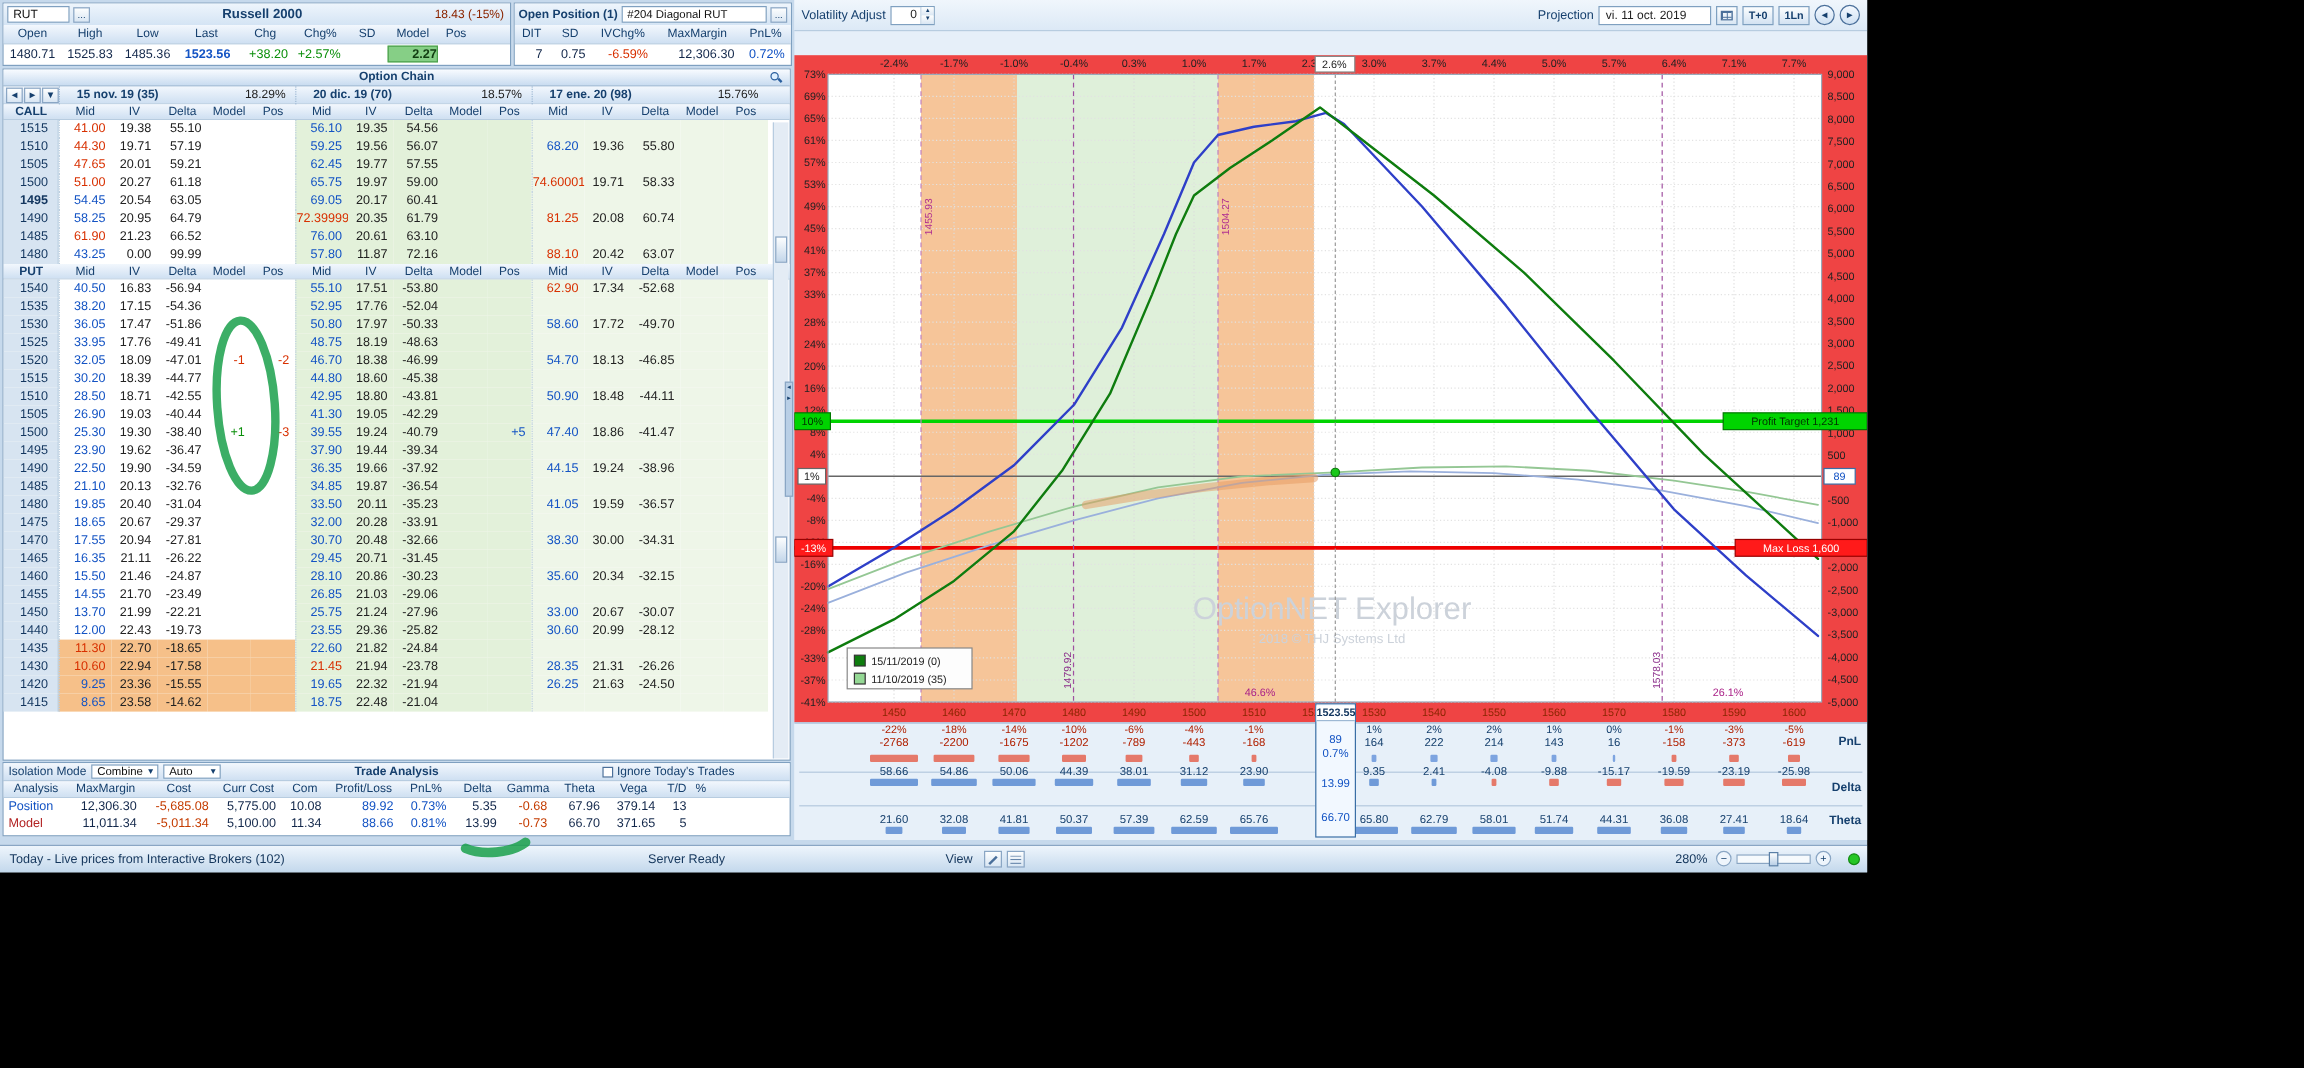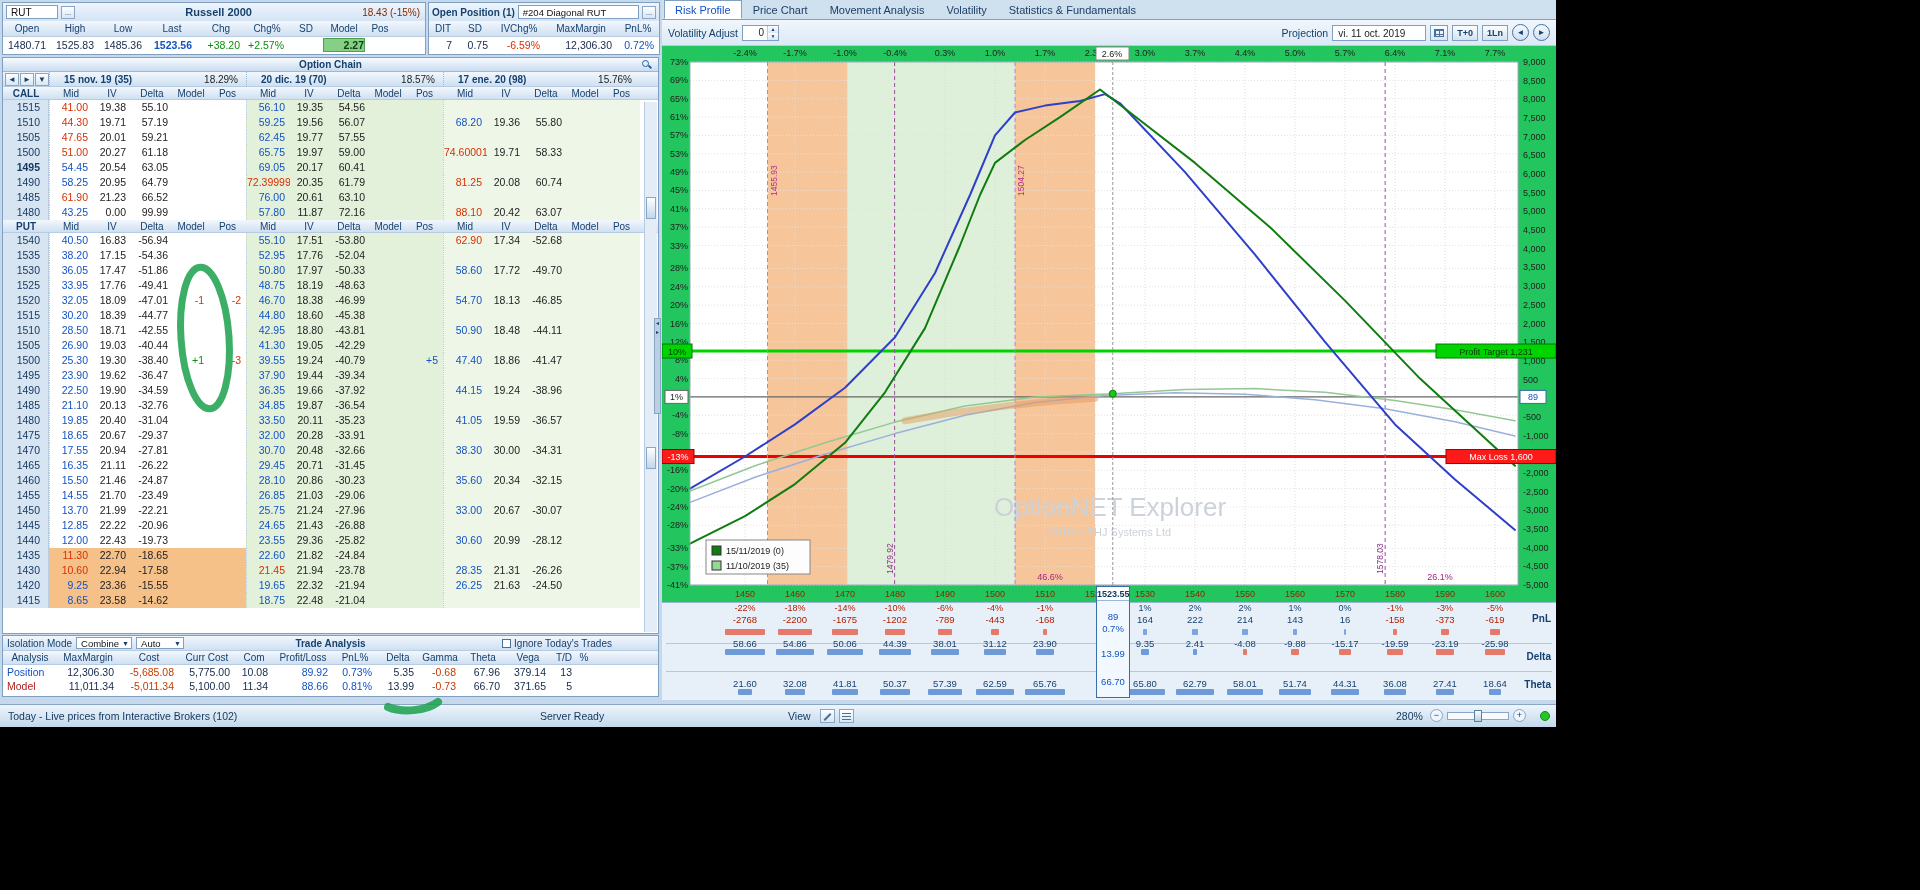--- a/index.html
+++ b/index.html
@@ -57,21 +57,21 @@
 .spin{display:flex;border:1px solid #7fa0c0;background:#fff;height:16px}
 .spin .v{width:24px;text-align:right;padding:1px 3px;font-size:10px}
 .spin .ar{width:11px;display:flex;flex-direction:column;border-left:1px solid #b7cce0}
 .spin .ar span{flex:1;font-size:5px;line-height:7px;text-align:center;background:linear-gradient(#fdfefe,#d9e6f3);color:#16406e}
 .projwrap{position:absolute;right:6px;display:flex;align-items:center;gap:4px}
 .datebox{background:#fff;border:1px solid #7fa0c0;height:16px;line-height:15px;padding:0 5px;font-size:10px;width:94px}
 .calbtn{width:18px;height:16px;border:1px solid #7fa0c0;background:linear-gradient(#fdfefe,#d9e6f3);position:relative}
 .calbtn i{position:absolute;left:3px;top:3px;right:3px;bottom:3px;border:1px solid #4a6f9a;background:linear-gradient(90deg,#4a6f9a 1px,transparent 1px),linear-gradient(#4a6f9a 1px,transparent 1px);background-size:4px 4px}
 .sqbtn{height:16px;border:1px solid #7fa0c0;background:linear-gradient(#fdfefe,#d3e2f2);font-size:9px;line-height:14px;padding:0 4px;color:#16406e;font-weight:bold}
 .cirbtn{width:17px;height:17px;border-radius:50%;border:1px solid #4a6f9a;background:linear-gradient(#f4f9ff,#cfe0f2);font-size:8px;line-height:15px;text-align:center;color:#16406e}
-#chart{position:absolute;top:46px;left:0;width:894px;height:556px;background:#22c55e}
+#chart{position:absolute;top:46px;left:0;width:894px;height:556px;background:#ef4444}
 .strips{position:absolute;top:602px;left:0;width:894px;height:98px;background:#e7f0f9;border-top:1px solid #9db8d4;overflow:hidden}
 .srow{position:absolute;left:0;right:0}
 .scell{position:absolute;width:48px;text-align:center}
 .spct{position:absolute;top:0;width:100%;font-size:9px}
 .sval{position:absolute;top:11px;width:100%;font-size:9.5px}
 .sval2{position:absolute;top:5px;width:100%;font-size:9.5px}
 .sbar{position:absolute;height:6px;border-radius:1px}
 .sdiv{position:absolute;left:4px;right:4px;height:1px;background:#b4c9de}
 .slabel{position:absolute;right:5px;font-size:10px;color:#16406e;font-weight:bold}
 .curbox{position:absolute;left:434px;top:586px;width:34px;height:112px;background:#f2f8ff;border:1px solid #3a6ea5;z-index:40;text-align:center}
@@ -693,38 +693,20 @@
           <div class="cc g0 i3" style="color:#222"></div>
           <div class="cc g0 i4" style="color:#1353c4"></div>
           <div class="cc g1 i0" style="color:#1353c4">25.75</div>
           <div class="cc g1 i1" style="color:#222">21.24</div>
           <div class="cc g1 i2" style="color:#222">-27.96</div>
           <div class="cc g1 i3" style="color:#222"></div>
           <div class="cc g1 i4" style="color:#1353c4"></div>
           <div class="cc g2 i0" style="color:#1353c4">33.00</div>
           <div class="cc g2 i1" style="color:#222">20.67</div>
           <div class="cc g2 i2" style="color:#222">-30.07</div>
-          <div class="cc g2 i3" style="color:#222"></div>
-          <div class="cc g2 i4" style="color:#1353c4"></div>
-        </div>
-        <div class="cgrid crow">
-          <div class="strike">1445</div>
-          <div class="cc g0 i0" style="color:#1353c4">12.85</div>
-          <div class="cc g0 i1" style="color:#222">22.22</div>
-          <div class="cc g0 i2" style="color:#222">-20.96</div>
-          <div class="cc g0 i3" style="color:#222"></div>
-          <div class="cc g0 i4" style="color:#1353c4"></div>
-          <div class="cc g1 i0" style="color:#1353c4">24.65</div>
-          <div class="cc g1 i1" style="color:#222">21.43</div>
-          <div class="cc g1 i2" style="color:#222">-26.88</div>
-          <div class="cc g1 i3" style="color:#222"></div>
-          <div class="cc g1 i4" style="color:#1353c4"></div>
-          <div class="cc g2 i0" style="color:#1353c4"></div>
-          <div class="cc g2 i1" style="color:#222"></div>
-          <div class="cc g2 i2" style="color:#222"></div>
           <div class="cc g2 i3" style="color:#222"></div>
           <div class="cc g2 i4" style="color:#1353c4"></div>
         </div>
         <div class="cgrid crow">
           <div class="strike">1440</div>
           <div class="cc g0 i0" style="color:#1353c4">12.00</div>
           <div class="cc g0 i1" style="color:#222">22.43</div>
           <div class="cc g0 i2" style="color:#222">-19.73</div>
           <div class="cc g0 i3" style="color:#222"></div>
           <div class="cc g0 i4" style="color:#1353c4"></div>
@@ -880,27 +862,20 @@
           <div class="tc" style="color:#13284b">371.65</div>
           <div class="tc" style="color:#13284b">5</div>
           <div class="tc" style="color:#13284b"></div>
         </div>
       </div>
   </div>
 
   <div class="splitter">◄<br>►</div>
 
   <div class="right">
-    <div class="tabsbar" id="tabs">
-        <div class="tab active">Risk Profile</div>
-        <div class="tab">Price Chart</div>
-        <div class="tab">Movement Analysis</div>
-        <div class="tab">Volatility</div>
-        <div class="tab">Statistics &amp; Fundamentals</div>
-      </div>
     <div class="ctrls">
       <span class="lbl">Volatility Adjust</span>
       <span class="spin">
         <span class="v">0</span>
         <span class="ar">
             <span>▲</span>
             <span>▼</span>
           </span>
       </span>
       <span class="projwrap">

